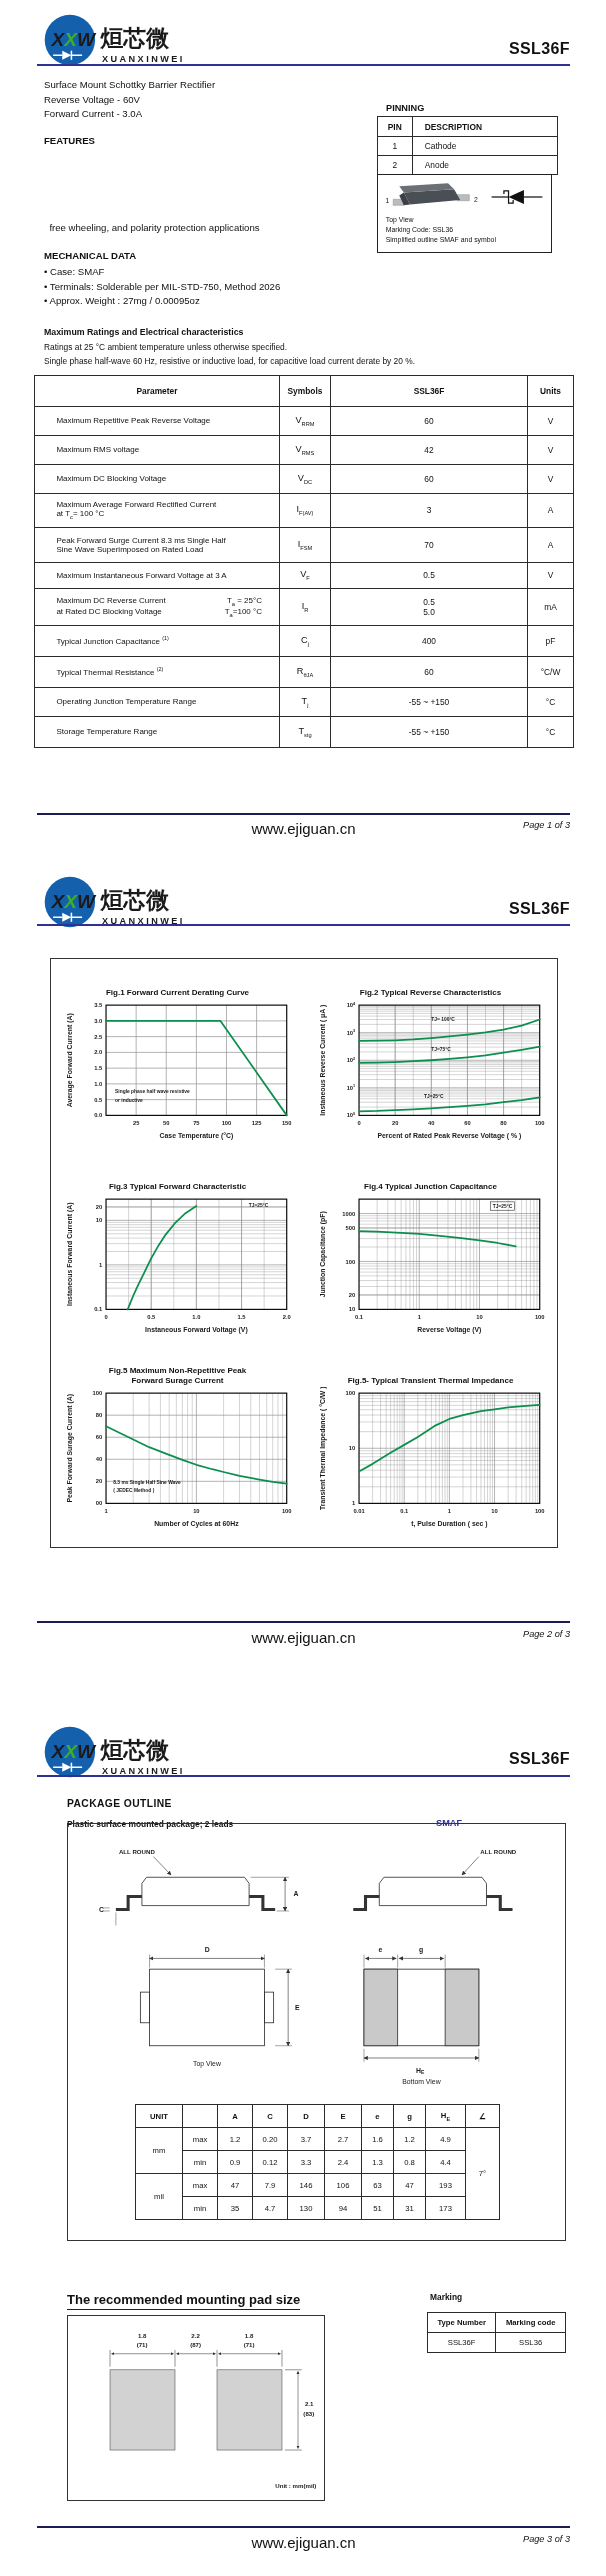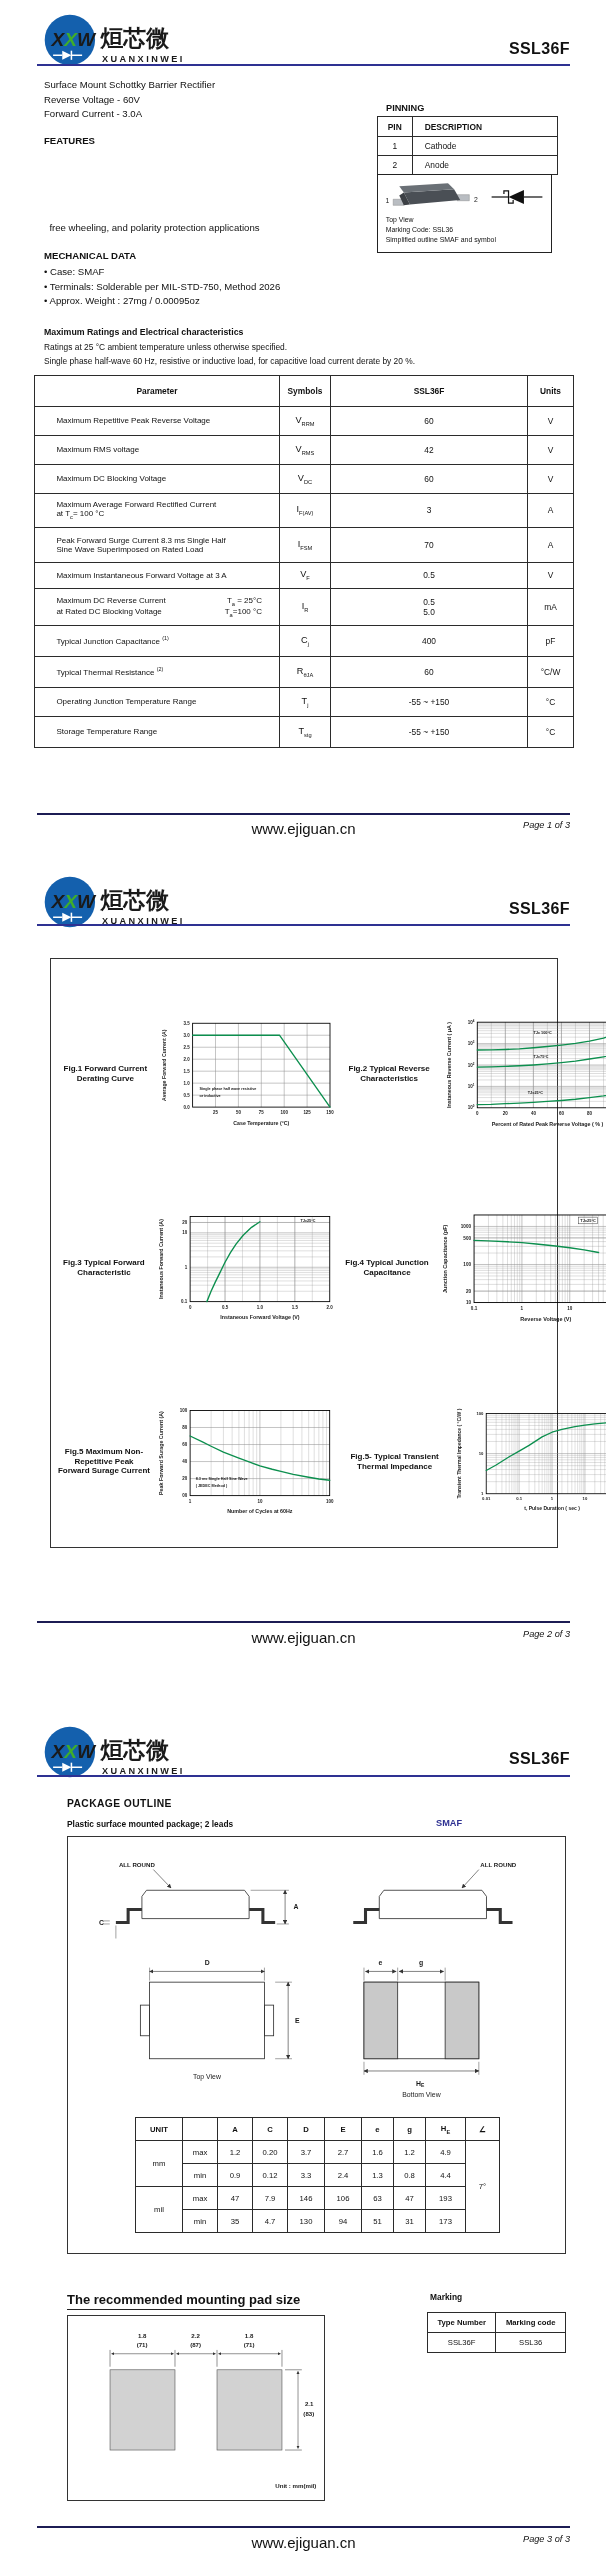--- a/index.html
+++ b/index.html
@@ -31,21 +31,21 @@
   table.ratings td{padding:3.1px 3.1px;}
   td.param{text-align:left;padding-left:21.4px !important;padding-right:17px !important;font-size:8px;}
   td.param .split{display:flex;justify-content:space-between;}
   sub{font-size:5.7px;} sup{font-size:5.4px;}
   td.sym{font-size:9.2px;}
   td.val,td.unit{font-size:8.4px;}
   .notes{font-size:7.7px;font-weight:600;line-height:15.3px;}
   
   .figbox{border:1.5px solid #333;}
   .figgrid{display:grid;grid-template-columns:1fr 1fr;grid-auto-rows:194px;padding-top:18.4px;}
-  .figcell{display:flex;flex-direction:row;align-items:center;}
+  .figcell{display:flex;flex-direction:column;align-items:center;}
   .figtitle{font-size:8px;font-weight:bold;text-align:center;line-height:9.6px;min-height:20px;
             display:flex;flex-direction:column;justify-content:flex-end;margin-bottom:1.5px;}
   svg text{font-family:"Liberation Sans",sans-serif;fill:#1a1a1a;}
   .tick{font-size:7.6px;font-weight:700;}
   .axlab{font-size:9px;font-weight:700;}
   .ann{font-size:6.4px;font-weight:700;}
   
   .pkgtitle{font-size:10.3px;font-weight:bold;letter-spacing:0.4px;}
   .pkgsub{font-size:8.4px;font-weight:bold;}
   .smaf{font-size:9.2px;font-weight:bold;color:#2e3192;}
@@ -689,21 +689,21 @@
         <text x="78" y="67" font-size="12" font-weight="600" letter-spacing="3.2">XUANXINWEI</text>
       </svg>
     </div>
     <div class="abs partnum" style="right:37px;top:32px;">SSL36F</div>
     <div class="abs hrule" style="left:37px;top:57px;width:533px;"></div>
 
     <div class="abs pkgtitle" style="left:67px;top:80px;">PACKAGE OUTLINE</div>
     <div class="abs pkgsub" style="left:67px;top:101px;">Plastic surface mounted package; 2 leads</div>
     <div class="abs smaf" style="left:436px;top:100px;">SMAF</div>
 
-    <div class="abs bigbox" style="left:67px;top:118px;width:497px;height:416px;">
+    <div class="abs bigbox" style="left:67px;top:105px;width:497px;height:416px;">
       <svg class="abs" width="487" height="253" style="left:5.4px;top:10.7px;" viewBox="0 0 636 330">
         <defs>
           <marker id="ar" viewBox="0 0 10 10" refX="9" refY="5" markerWidth="7" markerHeight="7" orient="auto-start-reverse">
             <path d="M0,0 L10,5 L0,10 z" fill="#333"></path>
           </marker>
         </defs>
         <g stroke="#333" fill="none" stroke-width="1.1">
 
           <polygon points="96,55 224,55 230,63 230,92 90,92 90,63"></polygon>
           <polyline points="90,80 72,80 72,97 56,97" stroke-width="4"></polyline>

